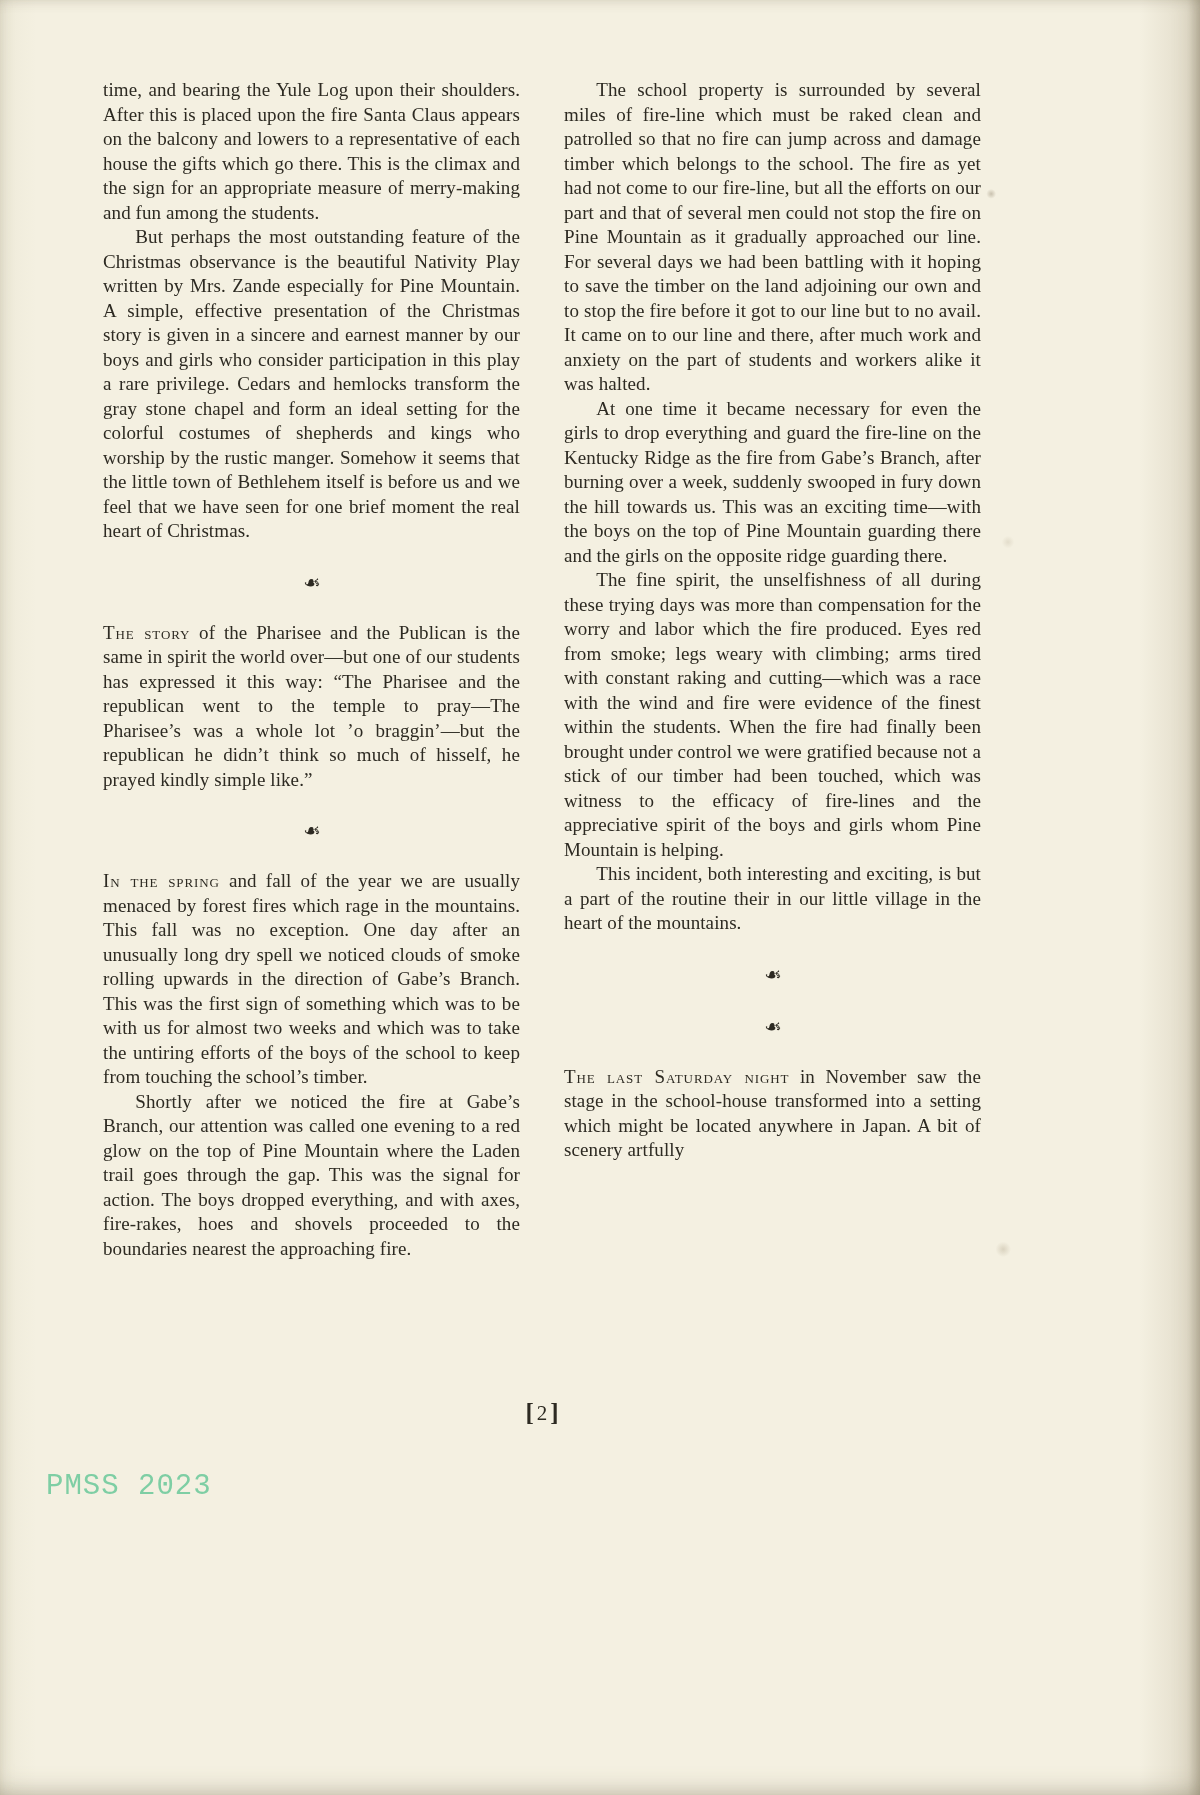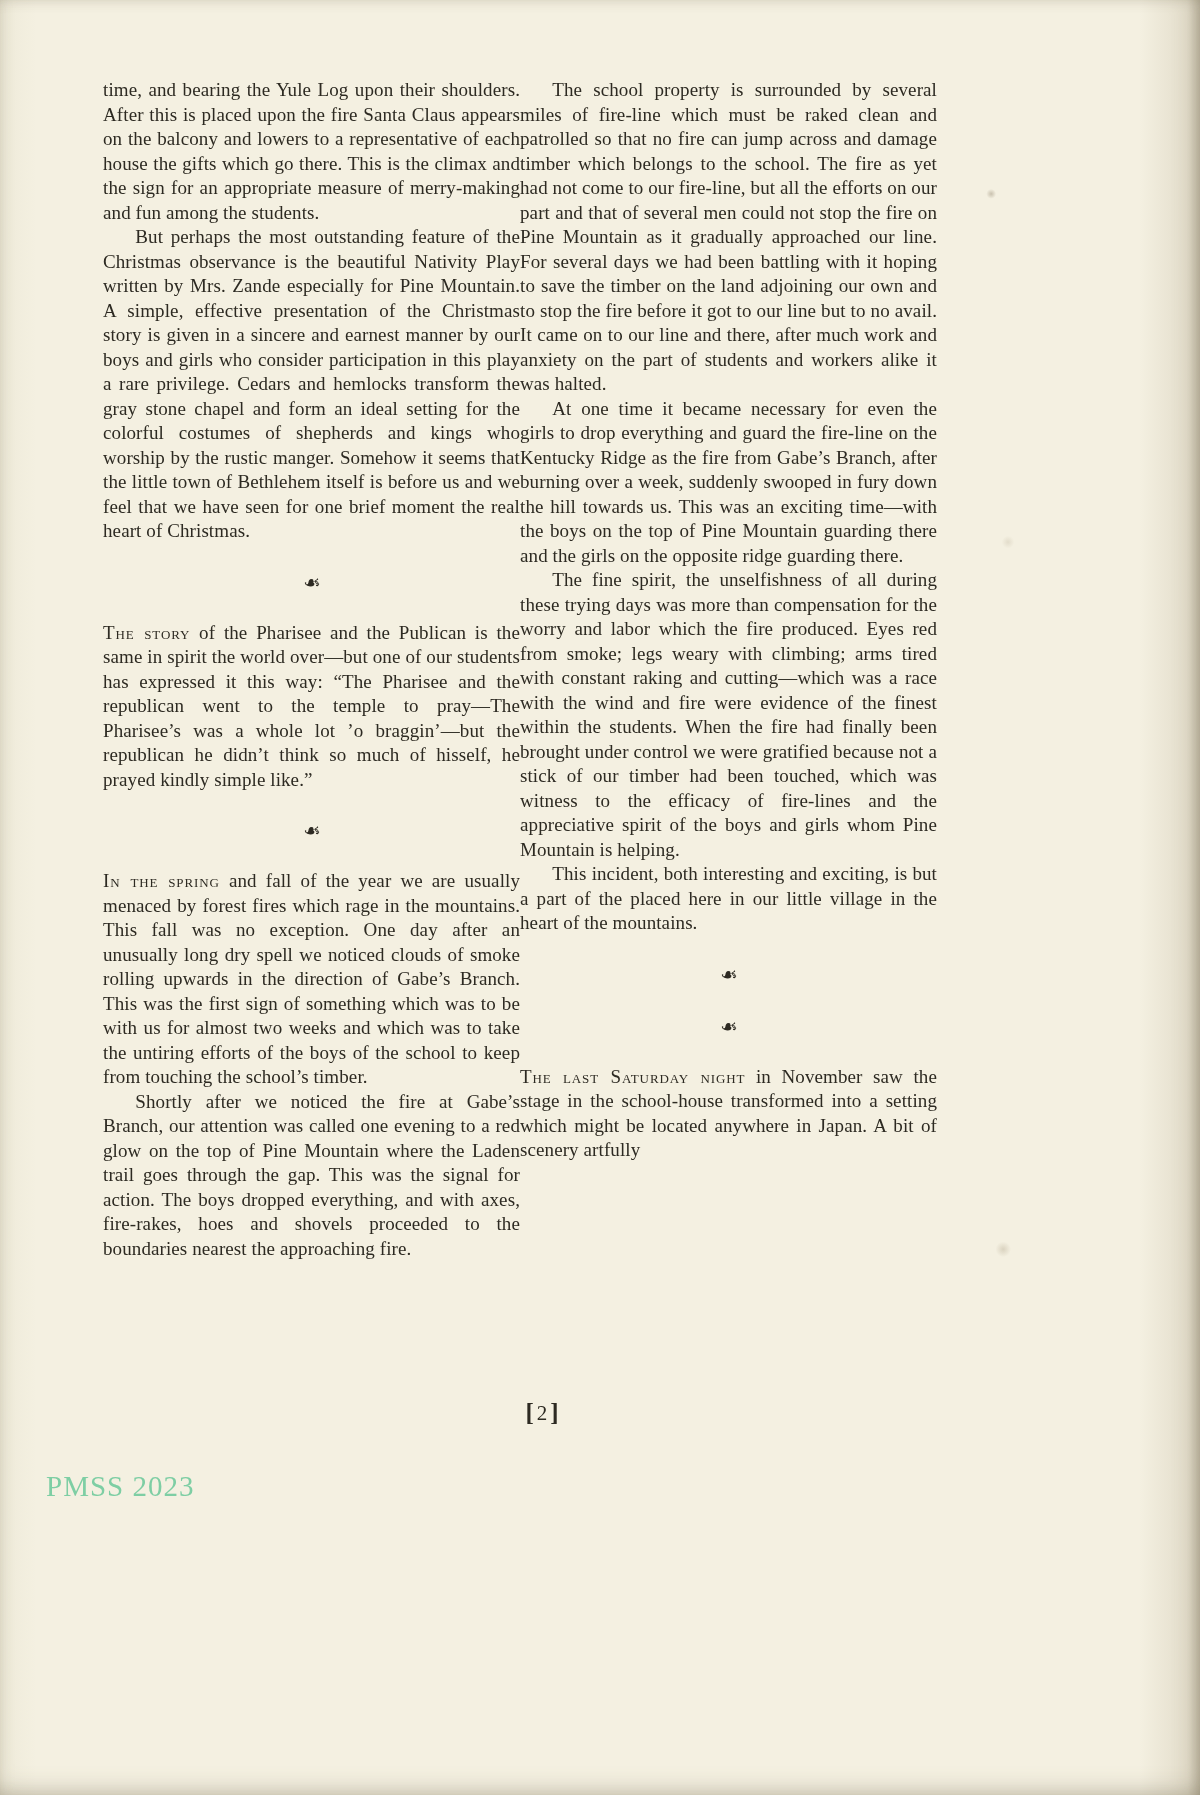--- a/index.html
+++ b/index.html
@@ -25,20 +25,21 @@
     background-image:
       radial-gradient(circle 7px at 82.6% 10.8%, rgba(120,105,80,.35), transparent 70%),
       radial-gradient(circle 11px at 83.6% 69.6%, rgba(150,135,105,.28), transparent 70%),
       radial-gradient(circle 9px at 84.0% 30.2%, rgba(150,135,105,.18), transparent 70%);
   }
   .content{
     position:absolute;
     left:103px; top:78px;
     width:878px;
     display:flex;
+    gap:44px;
   }
   .col{
     width:417px;
     font-size:19px;
     line-height:24.5px;
     text-align:justify;
     letter-spacing:.1px;
   }
   .para{margin:0;}
   .indent{text-indent:1.7em;}
@@ -67,21 +68,21 @@
     font-size:25px;
     position:relative;
     top:1px;
   }
   .page-number .num{
     padding:0 3px;
   }
   .watermark{
     position:absolute;
     left:46px; top:1470px;
-    font-family:Liberation Serif, serif;
+    font-family:Liberation Mono, monospace;
     font-size:29px;
     color:rgba(104,200,153,.85);
     letter-spacing:1px;
   }
 </style>
 </head>
 <body>
 
 <div class="page">
   <div class="stains"></div>
@@ -104,21 +105,21 @@
 
       <p class="para"><span class="lead">In the spring</span><span> and fall of the year we are usually menaced by forest fires which rage in the mountains. This fall was no exception. One day after an unusually long dry spell we noticed clouds of smoke rolling upwards in the direction of Gabe’s Branch. This was the first sign of something which was to be with us for almost two weeks and which was to take the untiring efforts of the boys of the school to keep from touching the school’s timber.</span></p>
 
       <p class="para indent">Shortly after we noticed the fire at Gabe’s Branch, our attention was called one evening to a red glow on the top of Pine Mountain where the Laden trail goes through the gap. This was the signal for action. The boys dropped everything, and with axes, fire-rakes, hoes and shovels proceeded to the boundaries nearest the approaching fire.</p>
     </div>
 
     <div class="col">
       <p class="para indent">The school property is surrounded by several miles of fire-line which must be raked clean and patrolled so that no fire can jump across and damage timber which belongs to the school. The fire as yet had not come to our fire-line, but all the efforts on our part and that of several men could not stop the fire on Pine Mountain as it gradually approached our line. For several days we had been battling with it hoping to save the timber on the land adjoining our own and to stop the fire before it got to our line but to no avail. It came on to our line and there, after much work and anxiety on the part of students and workers alike it was halted.</p>
       <p class="para indent">At one time it became necessary for even the girls to drop everything and guard the fire-line on the Kentucky Ridge as the fire from Gabe’s Branch, after burning over a week, suddenly swooped in fury down the hill towards us. This was an exciting time—with the boys on the top of Pine Mountain guarding there and the girls on the opposite ridge guarding there.</p>
       <p class="para indent">The fine spirit, the unselfishness of all during these trying days was more than compensation for the worry and labor which the fire produced. Eyes red from smoke; legs weary with climbing; arms tired with constant raking and cutting—which was a race with the wind and fire were evidence of the finest within the students. When the fire had finally been brought under control we were gratified because not a stick of our timber had been touched, which was witness to the efficacy of fire-lines and the appreciative spirit of the boys and girls whom Pine Mountain is helping.</p>
-      <p class="para indent">This incident, both interesting and exciting, is but a part of the placed here in our little village in the heart of the mountains.</p>
+      <p class="para indent">This incident, both interesting and exciting, is but a part of the routine their in our little village in the heart of the mountains.</p>
 
       <div class="ornament-row">
         <span class="ornament">❧</span>
       </div>
 
 
       <div class="ornament-row">
         <span class="ornament">❧</span>
       </div>
 

